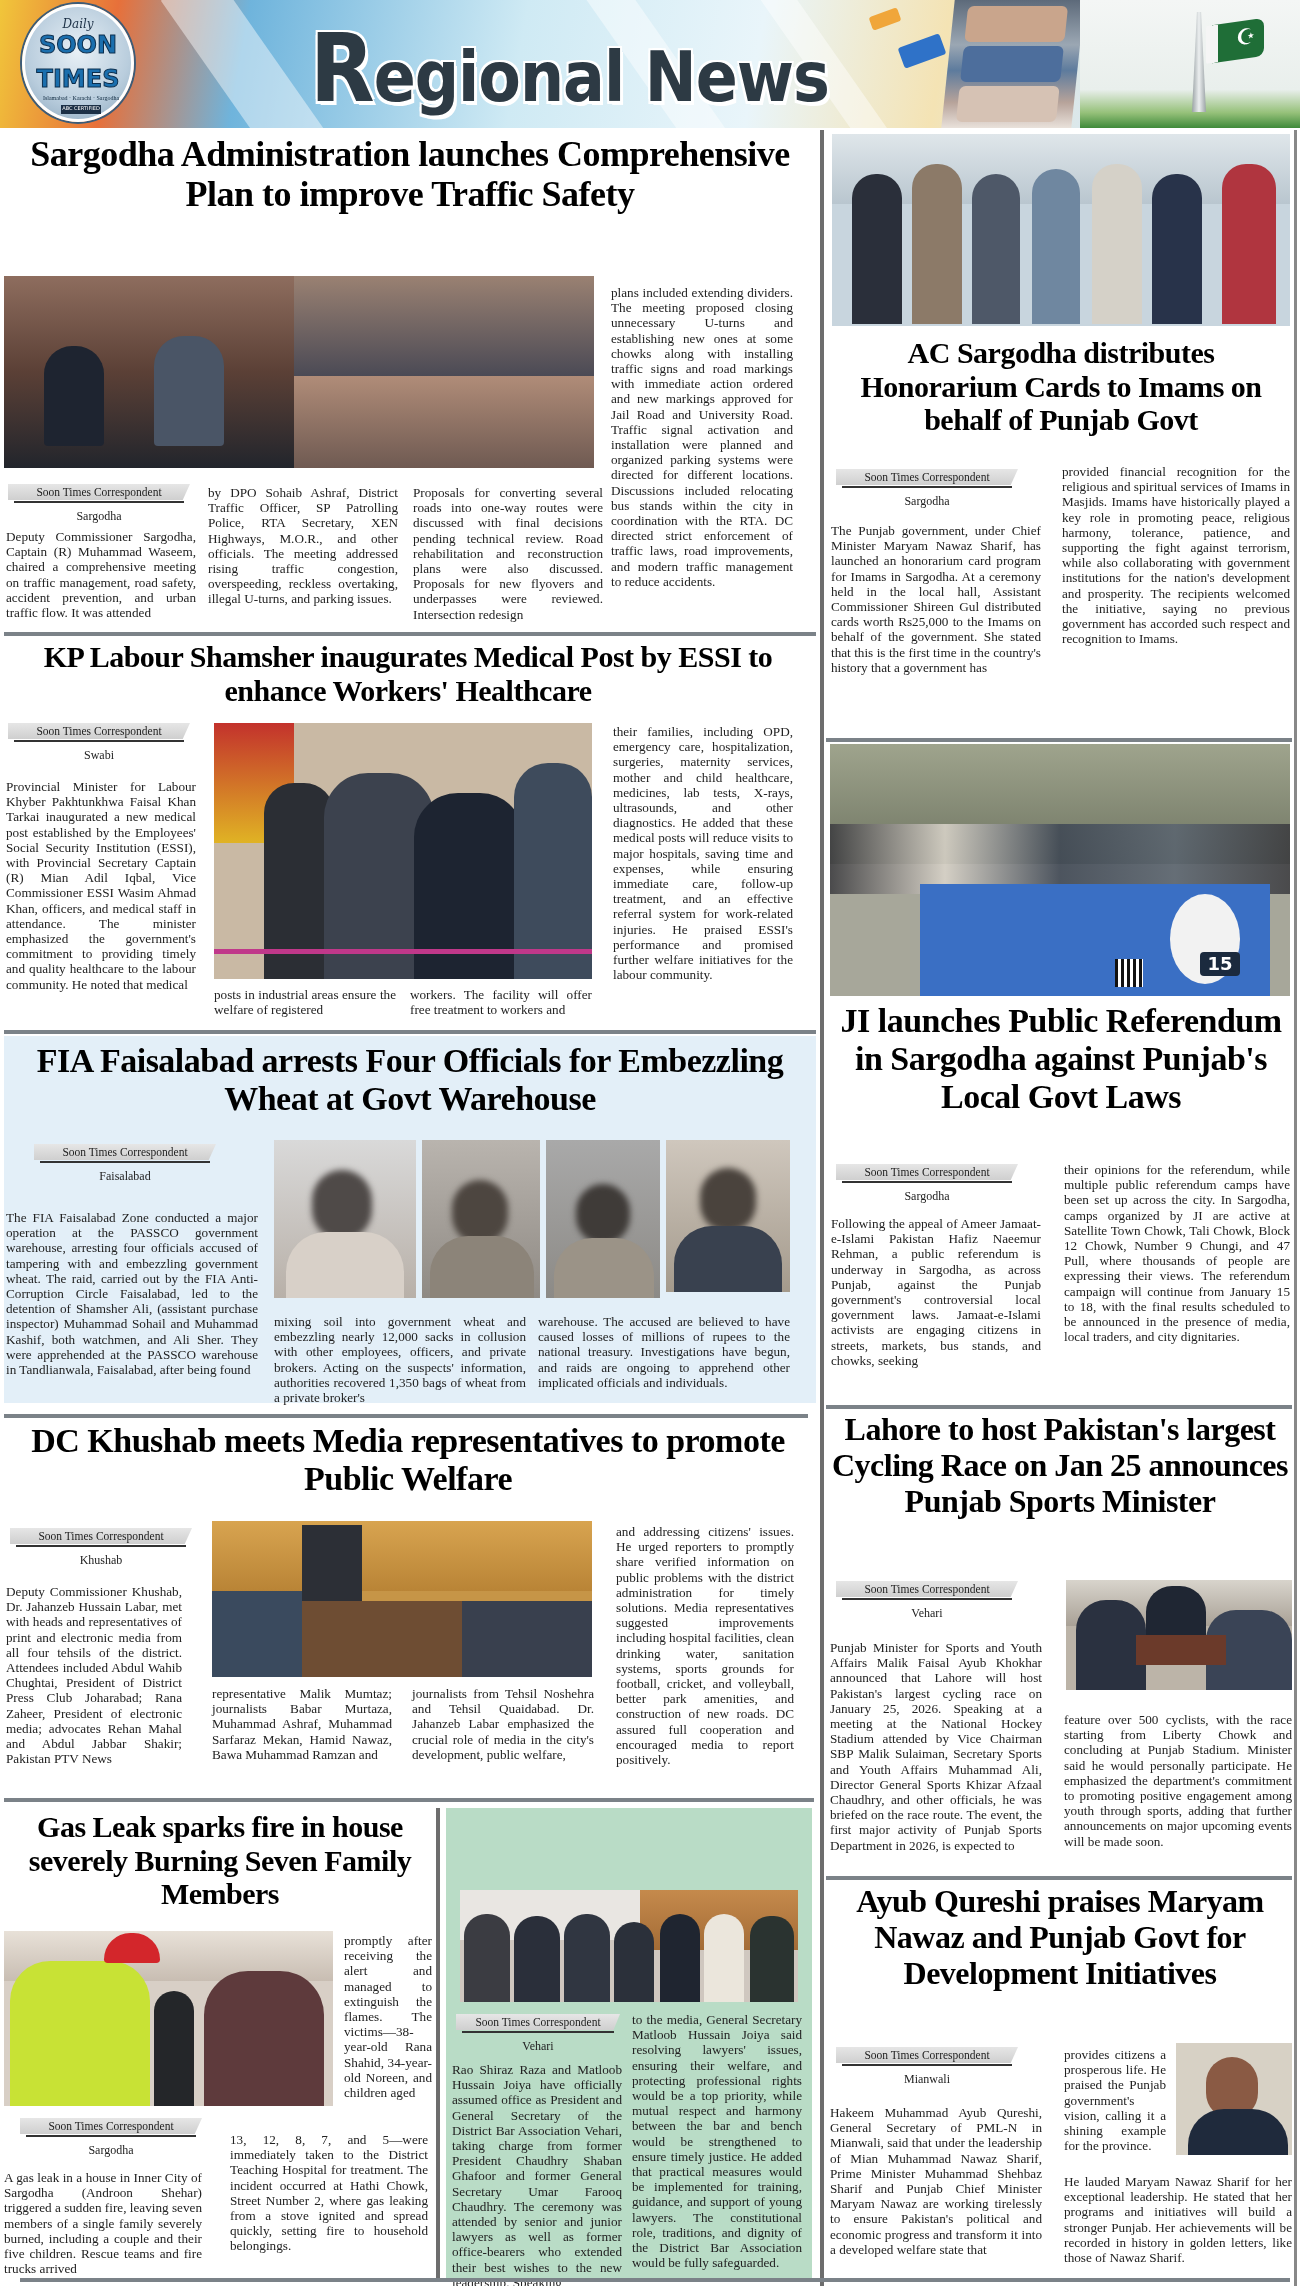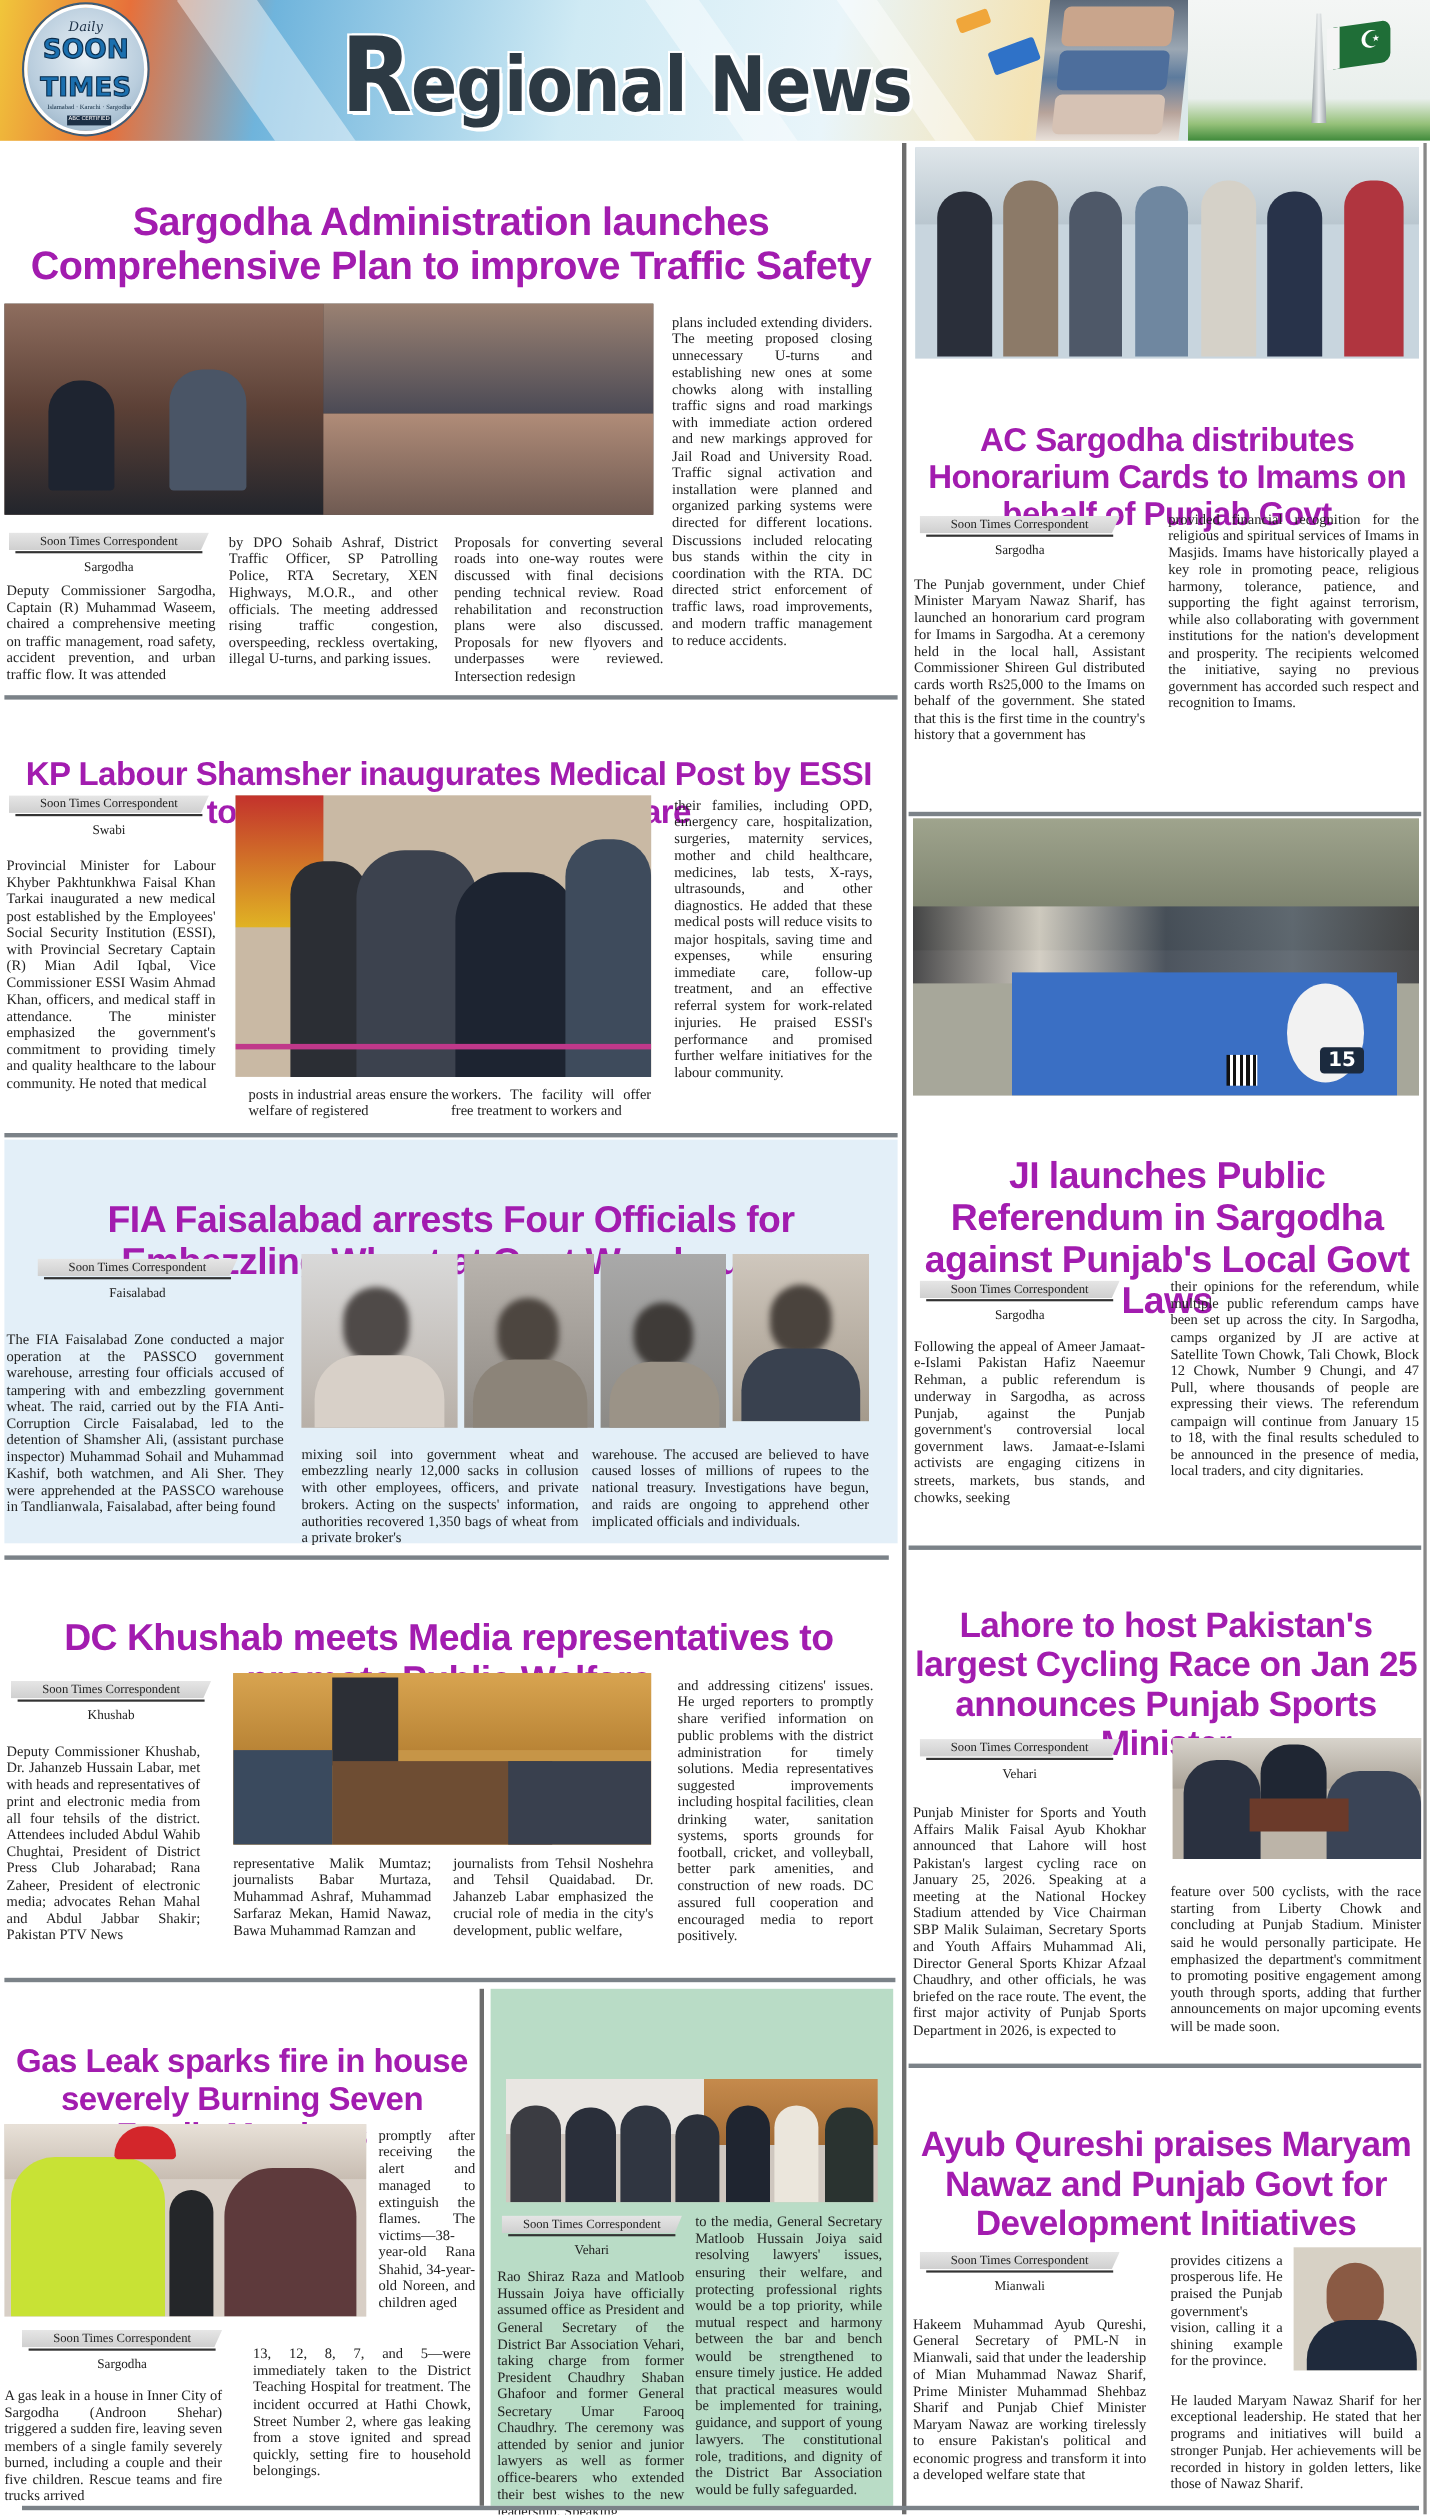--- a/index.html
+++ b/index.html
@@ -29,21 +29,21 @@
   .mast-pic { position: absolute; left: 14px; width: 100px; height: 36px; border-radius: 6px; }
   .mast-monument { left: 1080px; top: 0; width: 220px; height: 128px; background: linear-gradient(180deg, #f4f6f5 0%, #e9efec 70%, #96c17a 88%, #3f8a3a 100%); }
   .minar { position: absolute; left: 112px; top: 12px; width: 14px; height: 100px; background: linear-gradient(90deg, #9aa2a5, #eceff0, #9aa2a5); clip-path: polygon(35% 0, 65% 0, 100% 100%, 0 100%); }
   .flag { position: absolute; left: 126px; top: 22px; width: 58px; height: 38px; background: #1f6e37; border-left: 12px solid #f5f5f5; transform: skewY(-8deg); border-radius: 2px 8px 8px 2px; }
   .flag::after { content: "☪"; position: absolute; left: 18px; top: 4px; color: #fff; font-size: 22px; font-family: "DejaVu Sans", sans-serif; }
 
   
   .vrule { background: #6d6d6d; width: 4px; }
   .hrule { background: #7b8288; height: 4px; }
 
-  .headline { font-family: Liberation Sans, sans-serif; color: #a21caf; text-align: center; line-height: 1.12; letter-spacing: -0.5px; margin-top: 48px; }
+  .headline { font-family: Liberation Serif, serif; color: #000000; text-align: center; line-height: 1.12; letter-spacing: -0.5px; }
   .body { font-family: "Liberation Serif", serif; font-size: 13.2px; line-height: 15.2px; text-align: justify; color: #222; }
 
   .byline { width: 182px; text-align: center; }
   .byline-tag { display: block; background: linear-gradient(180deg, #e6e6e6, #cfcfcf); font-size: 11.5px; padding: 2px 0 2px 0; color: #222;
     clip-path: polygon(0 0, 100% 0, 96% 100%, 0 100%); }
   .byline-rule { height: 2px; background: #333; margin: 1px 6px 3px 6px; }
   .byline-city { font-size: 12px; color: #222; }
 
   .photo { overflow: hidden; }
   .ph { position: absolute; }
@@ -141,21 +141,21 @@
   </div>
   <p class="abs body" style="left:6px;top:779px;width:190px;">Provincial Minister for Labour Khyber Pakhtunkhwa Faisal Khan Tarkai inaugurated a new medical post established by the Employees' Social Security Institution (ESSI), with Provincial Secretary Captain (R) Mian Adil Iqbal, Vice Commissioner ESSI Wasim Ahmad Khan, officers, and medical staff in attendance. The minister emphasized the government's commitment to providing timely and quality healthcare to the labour community. He noted that medical</p>
   <div class="abs photo" style="left:214px;top:723px;width:378px;height:256px;background:#c9b9a4;">
     <div class="ph" style="left:0;top:0;width:80px;height:120px;background:linear-gradient(180deg,#c3322c,#e0b324);"></div>
     <div class="ph" style="left:50px;top:60px;width:70px;height:196px;background:#2b2e34;border-radius:30px 30px 0 0;"></div>
     <div class="ph" style="left:110px;top:50px;width:110px;height:206px;background:#3c424e;border-radius:44px 44px 0 0;"></div>
     <div class="ph" style="left:200px;top:70px;width:110px;height:186px;background:#1d2431;border-radius:44px 44px 0 0;"></div>
     <div class="ph" style="left:300px;top:40px;width:78px;height:216px;background:#3e4b5c;border-radius:34px 34px 0 0;"></div>
     <div class="ph" style="left:0;top:226px;width:378px;height:5px;background:#c0388a;"></div>
   </div>
-  <p class="abs body" style="left:214px;top:987px;width:182px;margin-left:12px;">posts in industrial areas ensure the welfare of registered</p>
+  <p class="abs body" style="left:214px;top:987px;width:182px;">posts in industrial areas ensure the welfare of registered</p>
   <p class="abs body" style="left:410px;top:987px;width:182px;">workers. The facility will offer free treatment to workers and</p>
   <p class="abs body" style="left:613px;top:724px;width:180px;">their families, including OPD, emergency care, hospitalization, surgeries, maternity services, mother and child healthcare, medicines, lab tests, X-rays, ultrasounds, and other diagnostics. He added that these medical posts will reduce visits to major hospitals, saving time and expenses, while ensuring immediate care, follow-up treatment, and an effective referral system for work-related injuries. He praised ESSI's performance and promised further welfare initiatives for the labour community.</p>
 </article>
 
 <div class="abs hrule" style="left:4px;top:1030px;width:812px;"></div>
 
 <article>
   <div class="abs photo" style="left:830px;top:744px;width:460px;height:252px;background:#a7a79a;">
     <div class="ph" style="left:0;top:0;width:460px;height:120px;background:linear-gradient(180deg,#9fa48d,#6f7562);"></div>
     <div class="ph" style="left:0;top:80px;width:460px;height:70px;background:linear-gradient(90deg,#3a3a3e,#dcd6cc,#3d4654,#5a6470,#3a3a3e);opacity:0.85;"></div>

